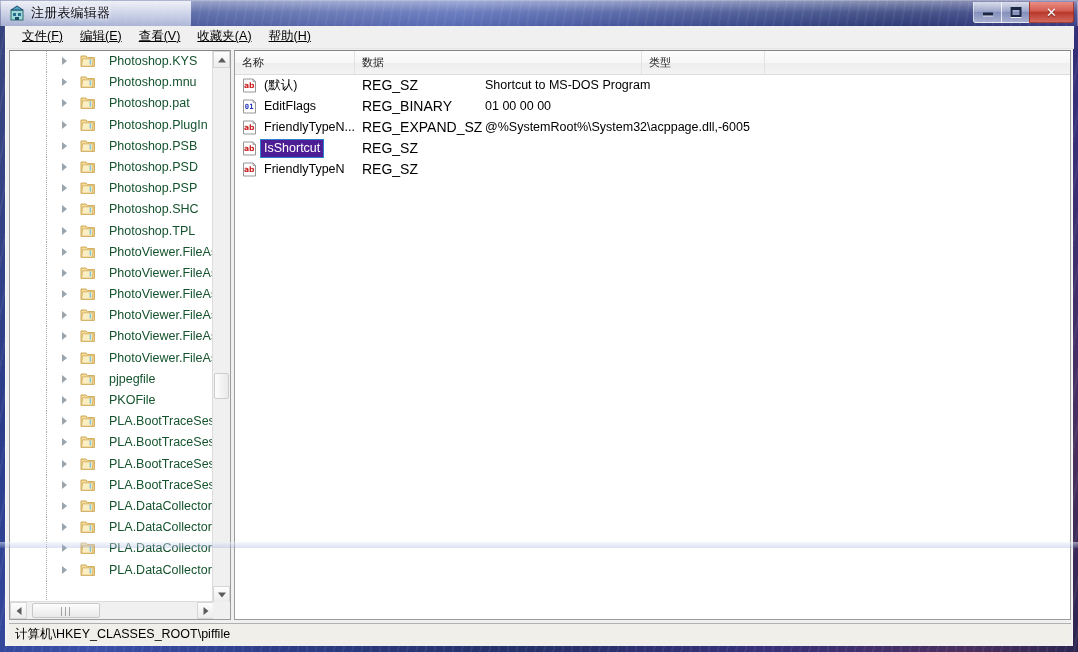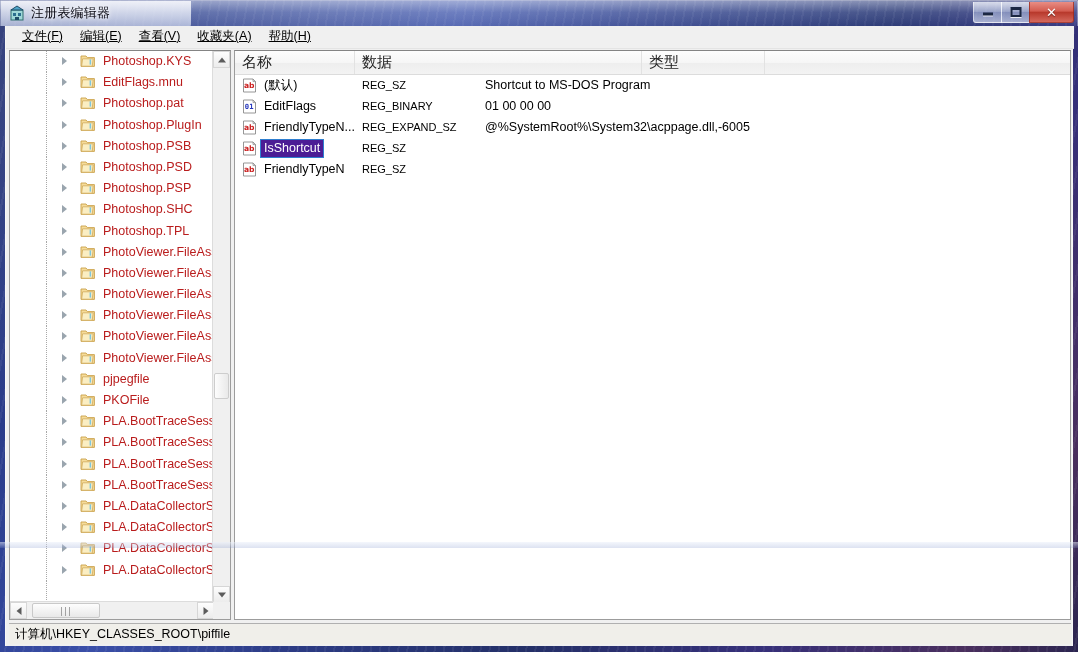--- a/index.html
+++ b/index.html
@@ -198,23 +198,23 @@
     border-top: 4px solid transparent;
     border-bottom: 4px solid transparent;
   }
   .tfolder {
     position: absolute;
     left: 70px; top: 3px;
     width: 16px; height: 14px;
   }
   .tlabel {
     position: absolute;
-    left: 90px; top: 2px;
+    left: 96px; top: 2px;
     font-size: 12.5px;
-    color: #b91c1c;
+    color: #14532d;
     line-height: 17px;
     padding: 0 3px;
     white-space: nowrap;
   }
   .trow.selected .tlabel {
     background: #f2f2f2;
     border: 1px solid #d9d9d9;
     border-radius: 3px;
     padding: 0 2px;
     top: 1px;
@@ -290,21 +290,21 @@
   }
   #lheader {
     position: relative;
     height: 23px;
     background: linear-gradient(180deg,#fdfdfd 0%,#f6f6f6 50%,#eeeeee 51%,#f3f3f3 100%);
     border-bottom: 1px solid #dcdcdc;
     display: flex;
   }
   .lhcell {
     position: relative;
-    font-size: 15px;
+    font-size: 11px;
     color: #222;
     line-height: 22px;
     padding-left: 7px;
     box-sizing: border-box;
     border-right: 1px solid #e2e2e2;
     white-space: nowrap;
   }
   .lrow {
     position: relative;
     height: 21px;
@@ -326,21 +326,21 @@
     white-space: nowrap;
   }
   .lrow.selected .lname {
     background: #4c1d95;
     color: #ffffff;
     outline: 1px solid #2f7fd0;
   }
   .ltype {
     position: absolute;
     left: 127px; top: 2px;
-    font-size: 11px;
+    font-size: 14px;
     line-height: 17px;
     color: #000;
     white-space: nowrap;
   }
   .ldata {
     position: absolute;
     left: 250px; top: 2px;
     font-size: 12.5px;
     line-height: 17px;
     color: #000;
@@ -429,21 +429,21 @@
               <span class="tlabel">Photoshop.KYS</span>
             </div>
             <div class="trow">
               <span class="tdots"></span>
               <span class="texpand"></span>
               <svg class="tfolder" viewBox="0 0 16 14">
                 <path d="M1 2 L6 2 L7.4 3.6 L14.4 3.6 L14.4 12.4 L1 12.4 Z" fill="#f6dc9a" stroke="#c9a04a" stroke-width="0.9"></path>
                 <path d="M2.6 4.8 L13.2 4.8 L12.2 12.2 L1.6 12.2 Z" fill="#fbeec2" stroke="#cfa95c" stroke-width="0.8"></path>
                 <rect x="9.6" y="5.4" width="1.5" height="5.2" fill="#7fc6dd"></rect>
               </svg>
-              <span class="tlabel">EditFlags.mnu</span>
+              <span class="tlabel">Photoshop.mnu</span>
             </div>
             <div class="trow">
               <span class="tdots"></span>
               <span class="texpand"></span>
               <svg class="tfolder" viewBox="0 0 16 14">
                 <path d="M1 2 L6 2 L7.4 3.6 L14.4 3.6 L14.4 12.4 L1 12.4 Z" fill="#f6dc9a" stroke="#c9a04a" stroke-width="0.9"></path>
                 <path d="M2.6 4.8 L13.2 4.8 L12.2 12.2 L1.6 12.2 Z" fill="#fbeec2" stroke="#cfa95c" stroke-width="0.8"></path>
                 <rect x="9.6" y="5.4" width="1.5" height="5.2" fill="#7fc6dd"></rect>
               </svg>
               <span class="tlabel">Photoshop.pat</span>

